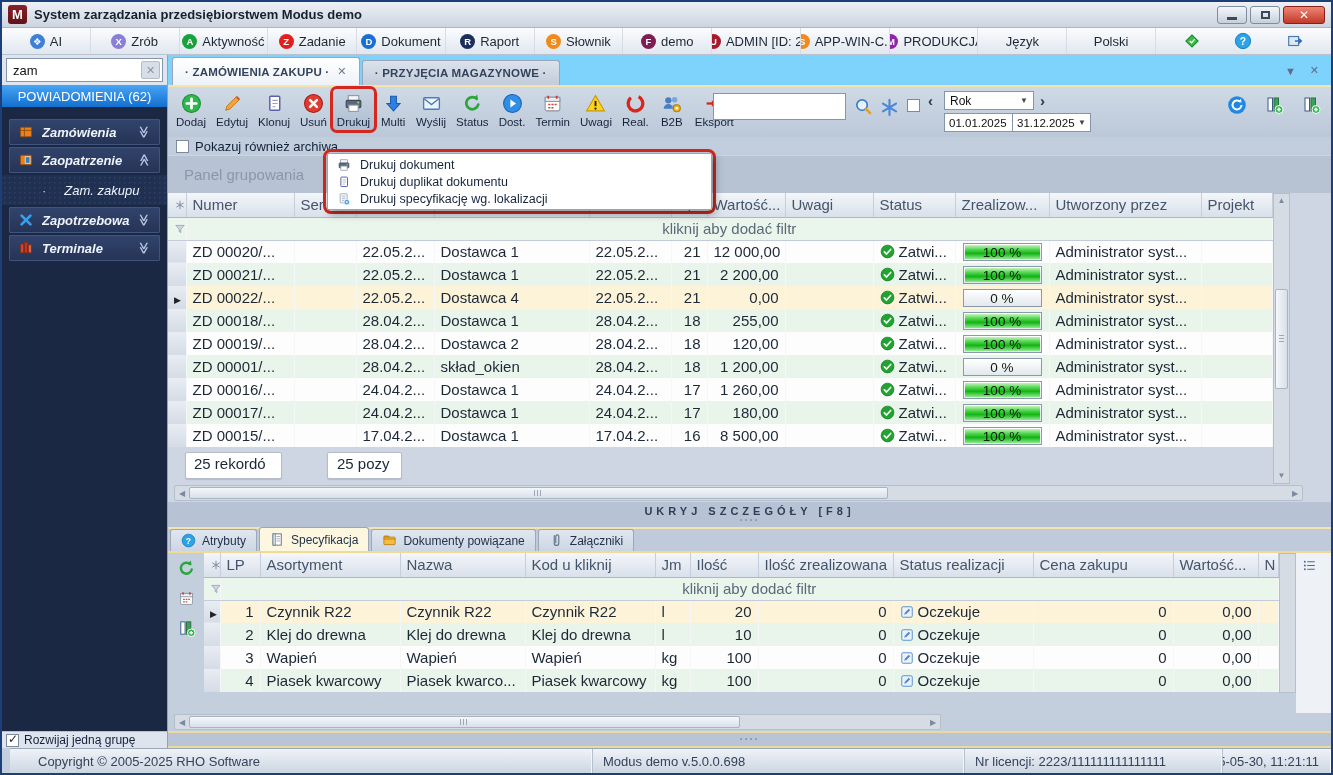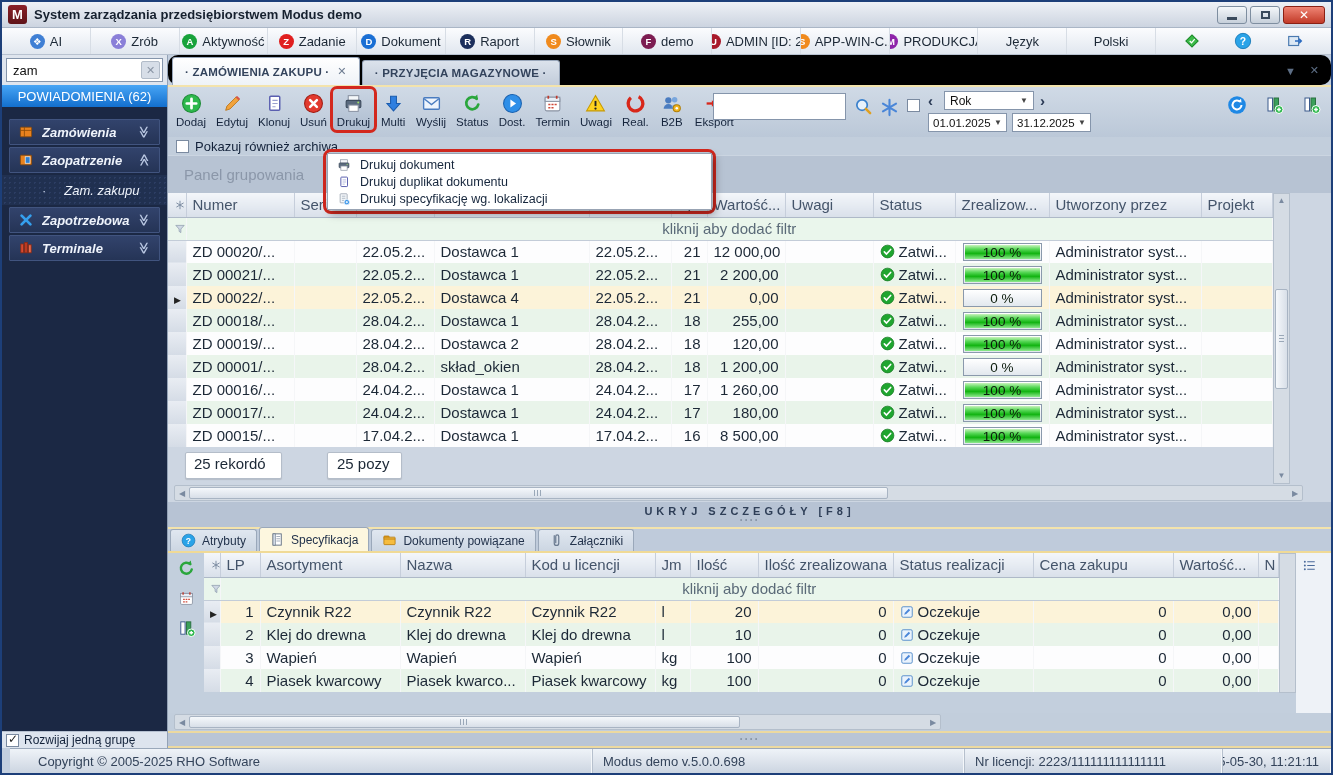--- a/index.html
+++ b/index.html
@@ -55,21 +55,21 @@
   .nav-row.child::before{content:"·";margin-right:10px;color:#c9d4e8;}
   .sidebar-footer{height:17px;background:#dde4ee;border-top:1px solid #b5c0d0;display:flex;align-items:center;
     gap:5px;padding:0 4px;font-size:12px;color:#13223a;}
 
   
   .cb{width:13px;height:13px;background:#fff;border:1px solid #7a8aa0;position:relative;flex:none;}
   .cb.checked::after{content:"✓";position:absolute;left:1px;top:-3px;font-size:12px;font-weight:bold;color:#222;}
 
   
   .main{flex:1;display:flex;flex-direction:column;min-width:0;}
-  .tabbar{height:32px;background:#000000;display:flex;align-items:flex-end;padding:0 4px;gap:2px;border-bottom:0;border-radius:10px;}
+  .tabbar{height:32px;background:#7dd3fc;display:flex;align-items:flex-end;padding:0 4px;gap:2px;border-bottom:0;}
   .tab{height:25px;display:flex;align-items:center;gap:8px;padding:0 12px;font-size:11.5px;font-weight:bold;
     color:#33435c;background:linear-gradient(#dbe2ec,#c2ccda);border:1px solid #98a6ba;border-bottom:0;
     border-radius:3px 3px 0 0;letter-spacing:.2px;white-space:nowrap;}
   .tab.active{height:28px;background:linear-gradient(#ffffff,#eef2f7);}
   .tab-close{color:#6e7d92;font-weight:bold;font-size:11px;display:none;}
   .tab.closable .tab-close{display:inline;}
   .tabbar-right{margin-left:auto;display:flex;gap:14px;align-items:center;padding:0 8px 8px 0;color:#5d6e85;
     font-size:11px;font-weight:bold;}
 
   .panel{flex:1;position:relative;background:#c2cedc;border-top:2px solid #f3e3ac;}
@@ -592,21 +592,21 @@
           <svg class="tb-ico" style="left:712px;top:11px">
               <use href="#i-gear"></use>
             </svg>
           <span class="cb tb-check"></span>
           <span class="nav-arrow" style="left:760px">‹</span>
           <div class="period-select">
             <span>Rok</span>
               <span class="dd-arrow">▼</span>
           </div>
           <span class="nav-arrow" style="left:872px">›</span>
-          <div class="date-select" style="left:760px">
+          <div class="date-select" style="left:776px">
             <span>01.01.2025</span>
               <span class="dd-arrow">▼</span>
           </div>
           <div class="date-select" style="left:844px">
             <span>31.12.2025</span>
               <span class="dd-arrow">▼</span>
           </div>
           <div class="tb-far">
             <svg>
                 <use href="#i-refresh-b"></use>
@@ -950,21 +950,21 @@
             <thead>
               <tr>
                 <th class="ind">
                     <svg class="aster">
                       <use href="#i-aster"></use>
                     </svg>
                   </th>
                 <th><span>LP</span></th>
                 <th><span>Asortyment</span></th>
                 <th><span>Nazwa</span></th>
-                <th><span>Kod u licencji</span></th>
+                <th><span>Kod u kliknij</span></th>
                 <th><span>Jm</span></th>
                 <th><span>Ilość</span></th>
                 <th><span>Ilość zrealizowana</span></th>
                 <th><span>Status realizacji</span></th>
                 <th><span>Cena zakupu</span></th>
                 <th><span>Wartość...</span></th>
                 <th><span>N</span></th>
               </tr>
             </thead>
             <tbody>

